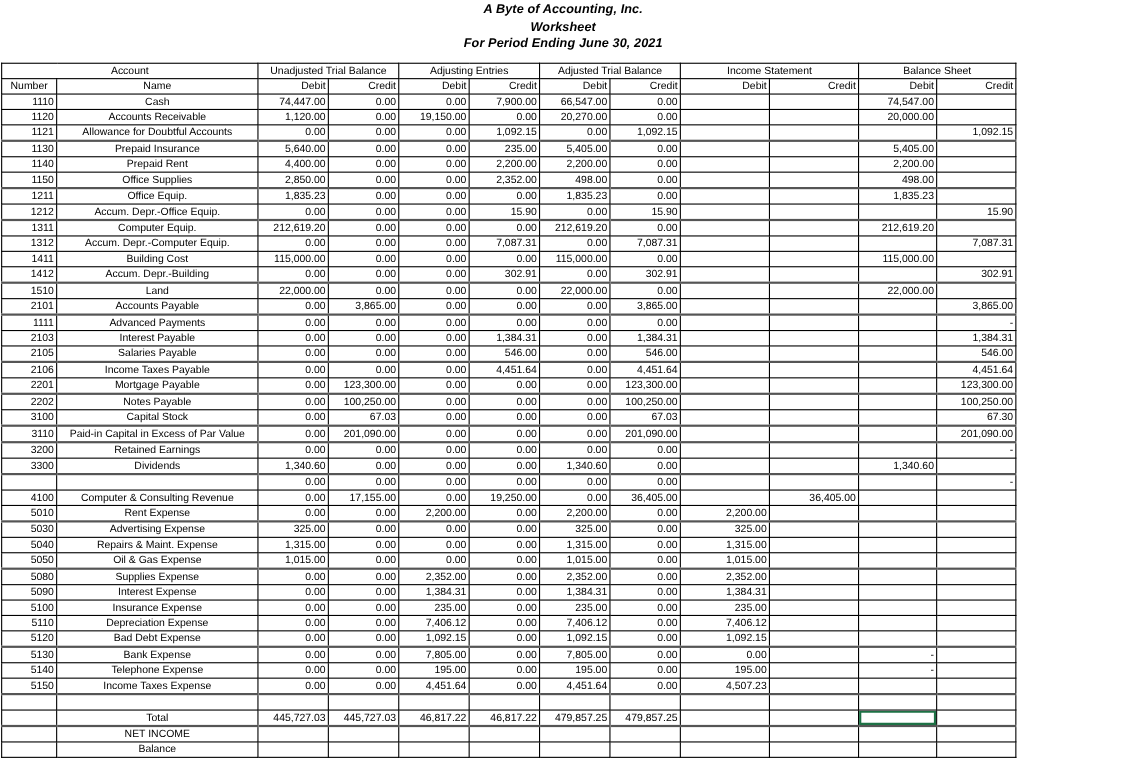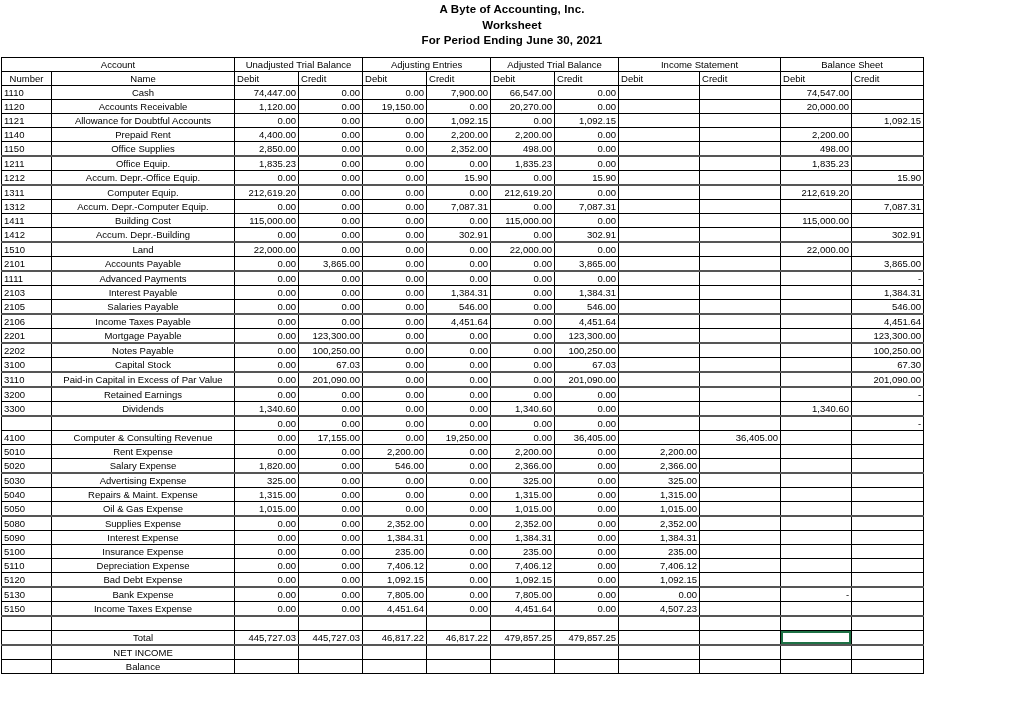--- a/index.html
+++ b/index.html
@@ -18,20 +18,21 @@
   
   .title-block {
     text-align: center;
     padding-top: 2px;
   }
   .title-line {
     font-size: 11.5px;
     font-weight: bold;
     line-height: 15.5px;
     letter-spacing: 0.1px;
+    font-style: italic;
   }
 
   
   .sheet-wrap {
     margin-top: 8px;
     padding: 0 1px;
   }
   table.ws {
     border-collapse: collapse;
     table-layout: fixed;
@@ -47,28 +48,28 @@
     overflow: hidden;
     background: #ffffff;
   }
 
   
   .grp {
     text-align: center;
     font-size: 9.5px;
   }
   .sub {
-    text-align: left;
+    text-align: right;
     font-size: 9.5px;
   }
 
   
   .num   { text-align: right; padding-right: 3px; }
   .txt   { text-align: center;  padding-left: 4px; }
-  .acctno{ text-align: left; padding-right: 4px; }
+  .acctno{ text-align: right; padding-right: 4px; }
 
   
   .yel { background: #ffff99; }
 
   
   .gsep { border-left: 2px solid #555555; }
 
   
   tr.hsep > td { border-top: 2px solid #555555; }
 
@@ -177,20 +178,34 @@
           <td class="num">0.00</td>
           <td class="num gsep">0.00</td>
           <td class="num">1,092.15</td>
           <td class="num gsep">0.00</td>
           <td class="num">1,092.15</td>
           <td class="num gsep yel"></td>
           <td class="num yel"></td>
           <td class="num gsep yel"></td>
           <td class="num yel">1,092.15</td>
         </tr>
+        <tr class="hsep">
+          <td class="acctno">1130</td>
+          <td class="txt">Prepaid Insurance</td>
+          <td class="num gsep">5,640.00</td>
+          <td class="num">0.00</td>
+          <td class="num gsep">0.00</td>
+          <td class="num">235.00</td>
+          <td class="num gsep">5,405.00</td>
+          <td class="num">0.00</td>
+          <td class="num gsep yel"></td>
+          <td class="num yel"></td>
+          <td class="num gsep yel">5,405.00</td>
+          <td class="num yel"></td>
+        </tr>
         <tr>
           <td class="acctno">1140</td>
           <td class="txt">Prepaid Rent</td>
           <td class="num gsep">4,400.00</td>
           <td class="num">0.00</td>
           <td class="num gsep">0.00</td>
           <td class="num">2,200.00</td>
           <td class="num gsep">2,200.00</td>
           <td class="num">0.00</td>
           <td class="num gsep yel"></td>
@@ -499,34 +514,20 @@
           <td class="num">0.00</td>
           <td class="num gsep">2,200.00</td>
           <td class="num">0.00</td>
           <td class="num gsep">2,200.00</td>
           <td class="num">0.00</td>
           <td class="num gsep yel">2,200.00</td>
           <td class="num yel"></td>
           <td class="num gsep yel"></td>
           <td class="num yel"></td>
         </tr>
-        <tr>
-          <td class="acctno">5020</td>
-          <td class="txt">Salary Expense</td>
-          <td class="num gsep">1,820.00</td>
-          <td class="num">0.00</td>
-          <td class="num gsep">546.00</td>
-          <td class="num">0.00</td>
-          <td class="num gsep">2,366.00</td>
-          <td class="num">0.00</td>
-          <td class="num gsep yel">2,366.00</td>
-          <td class="num yel"></td>
-          <td class="num gsep yel"></td>
-          <td class="num yel"></td>
-        </tr>
         <tr class="hsep">
           <td class="acctno">5030</td>
           <td class="txt">Advertising Expense</td>
           <td class="num gsep">325.00</td>
           <td class="num">0.00</td>
           <td class="num gsep">0.00</td>
           <td class="num">0.00</td>
           <td class="num gsep">325.00</td>
           <td class="num">0.00</td>
           <td class="num gsep yel">325.00</td>
@@ -635,20 +636,34 @@
         <tr class="hsep">
           <td class="acctno">5130</td>
           <td class="txt">Bank Expense</td>
           <td class="num gsep">0.00</td>
           <td class="num">0.00</td>
           <td class="num gsep">7,805.00</td>
           <td class="num">0.00</td>
           <td class="num gsep">7,805.00</td>
           <td class="num">0.00</td>
           <td class="num gsep yel">0.00</td>
+          <td class="num yel"></td>
+          <td class="num gsep yel">-</td>
+          <td class="num yel"></td>
+        </tr>
+        <tr>
+          <td class="acctno">5140</td>
+          <td class="txt">Telephone Expense</td>
+          <td class="num gsep">0.00</td>
+          <td class="num">0.00</td>
+          <td class="num gsep">195.00</td>
+          <td class="num">0.00</td>
+          <td class="num gsep">195.00</td>
+          <td class="num">0.00</td>
+          <td class="num gsep yel">195.00</td>
           <td class="num yel"></td>
           <td class="num gsep yel">-</td>
           <td class="num yel"></td>
         </tr>
         <tr>
           <td class="acctno">5150</td>
           <td class="txt">Income Taxes Expense</td>
           <td class="num gsep">0.00</td>
           <td class="num">0.00</td>
           <td class="num gsep">4,451.64</td>

